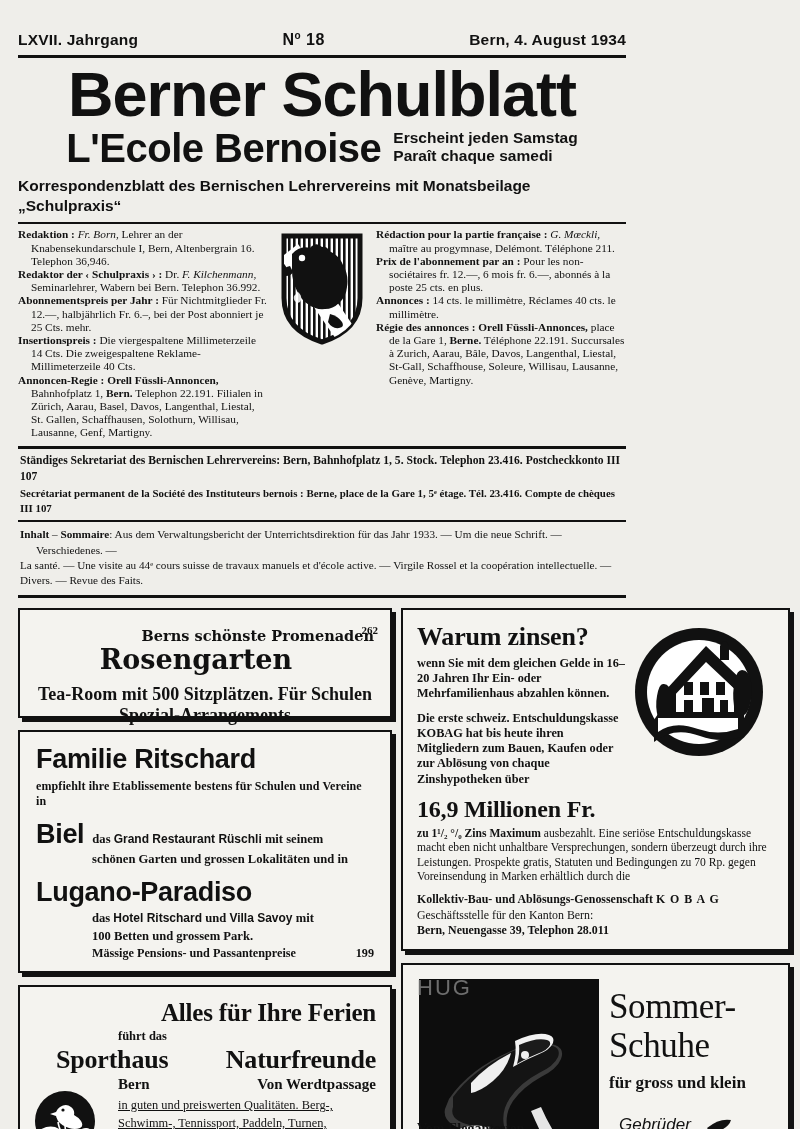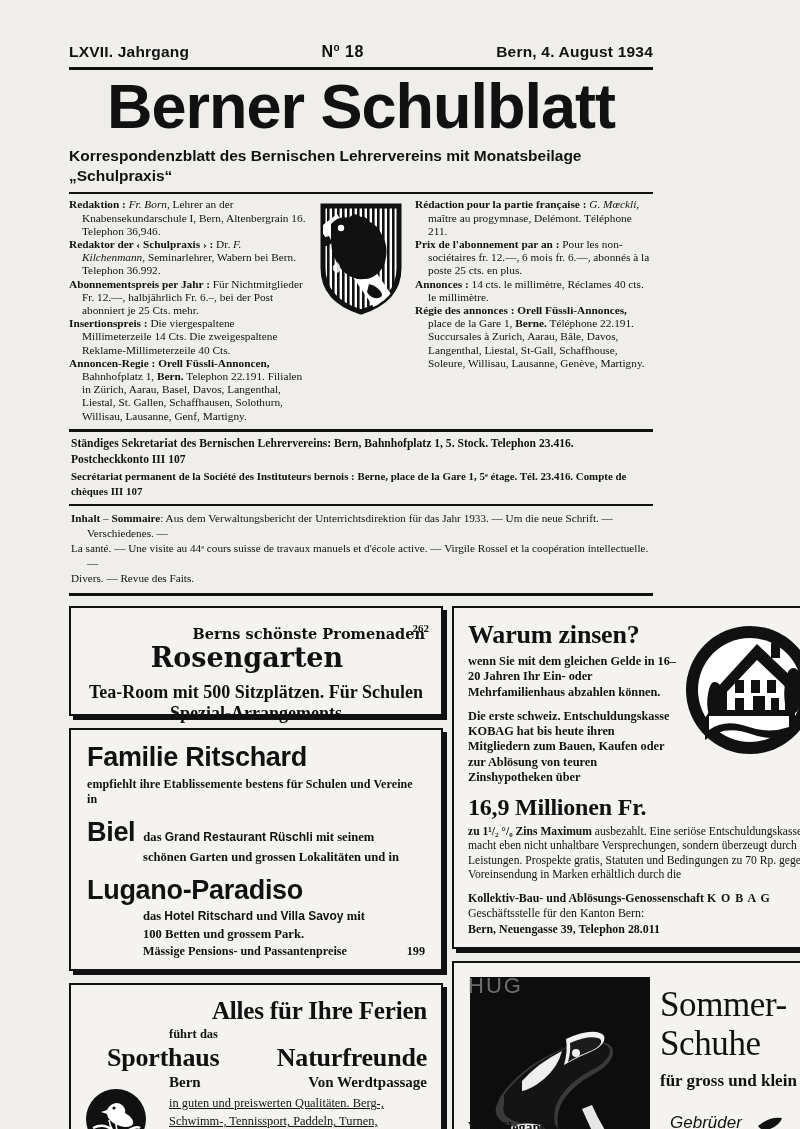--- a/index.html
+++ b/index.html
@@ -4,21 +4,21 @@
 <style>
   html,body{margin:0;padding:0;}
   body{
     width:800px;height:1129px;
     background:#efeeea;
     font-family:"Liberation Serif", serif;
     color:#111;
     overflow:hidden;
     position:relative;
   }
-  .page{position:relative;width:644px;height:1129px;padding:16px;box-sizing:border-box;margin-left:39px;}
+  .page{position:relative;width:644px;height:1129px;padding:4px;box-sizing:border-box;}
 
   
   .topline{
     display:flex;justify-content:space-between;align-items:baseline;
     padding:26px 14px 4px 14px;
     font-family:"Liberation Sans", sans-serif;
     font-weight:bold;font-size:15.5px;letter-spacing:.2px;
   }
   .topline .issue{font-size:16px;letter-spacing:.5px;}
   .topline .issue sup{font-size:10px;vertical-align:super;}
@@ -149,20 +149,27 @@
 
   <div class="topline">
     <span>LXVII. Jahrgang</span>
     <span class="issue"><span>N</span><sup>o</sup> <span>18</span></span>
     <span>Bern, 4. August 1934</span>
   </div>
   <div class="rule-thick"></div>
 
   <div class="title1">Berner Schulblatt</div>
 
+  <div class="title2row">
+    <div class="title2">L'Ecole Bernoise</div>
+    <div class="erscheint">
+      <div>Erscheint jeden Samstag</div>
+      <div>Paraît chaque samedi</div>
+    </div>
+  </div>
 
   <div class="sub">Korrespondenzblatt des Bernischen Lehrervereins mit Monatsbeilage „Schulpraxis“</div>
 
   <div class="rule-med" style="margin-top:6px"></div>
 
   <div class="edwrap">
 
     <div class="edcol">
       <p><b>Redaktion :</b> <i>Fr. Born,</i> <span>Lehrer an der Knabensekundarschule I, Bern, Altenbergrain 16.  Telephon 36,946.</span></p>
       <p><b>Redaktor der ‹ Schulpraxis › :</b> <span>Dr.</span> <i>F. Kilchenmann,</i> <span>Seminarlehrer, Wabern bei Bern.  Telephon 36.992.</span></p>
@@ -301,21 +308,21 @@
               <rect x="60" y="78" width="9" height="12" fill="#111"></rect>
               <rect x="78" y="76" width="12" height="14" fill="#111"></rect>
               <rect x="96" y="78" width="8" height="12" fill="#111"></rect>
               <path d="M96 24 q4 -10 9 0 l0 14 l-9 0 z" fill="#111"></path>
               <path d="M118 48 q7 0 9 12 q2 14 -2 26 q-3 8 -8 8 q-5 0 -7 -10 q-2 -14 1 -26 q2 -10 7 -10 z" fill="#111"></path>
               <path d="M40 62 q6 0 8 12 q2 12 -1 22 l-13 0 q-3 -12 -1 -22 q2 -12 6 -12 z" fill="#111"></path>
             </svg>
           </div>
           <div class="h1">Warum zinsen?</div>
           <div class="lead">wenn Sie mit dem gleichen Gelde in 16–20 Jahren Ihr Ein- oder Mehrfamilienhaus abzahlen können.</div>
-          <div class="p2">Die erste schweiz. Entschuldungskasse KOBAG hat bis heute ihren Mitgliedern zum Bauen, Kaufen oder zur Ablösung von teuren Zinshypotheken über</div>
+          <div class="p2">Die erste schweiz. Entschuldungskasse KOBAG hat bis heute ihren Mitgliedern zum Bauen, Kaufen oder zur Ablösung von chaque Zinshypotheken über</div>
           <div class="big">16,9 Millionen Fr.</div>
           <div class="p3"><b>zu 1¹/₂ °/₀ Zins Maximum</b> <span>ausbezahlt. Eine seriöse Entschuldungskasse macht eben nicht unhaltbare Versprechungen, sondern überzeugt durch ihre Leistungen.</span> <span>Prospekte gratis, Statuten und Bedingungen zu 70 Rp.  gegen Voreinsendung in Marken erhältlich durch die</span></div>
           <div class="p4">
             <div><b>Kollektiv-Bau- und Ablösungs-Genossenschaft</b> <b style="letter-spacing:1px">K O B A G</b></div>
             <div>Geschäftsstelle für den Kanton Bern:</div>
             <div style="font-weight:bold">Bern, Neuengasse 39, Telephon 28.011</div>
           </div>
         </div>
       </div>
 

